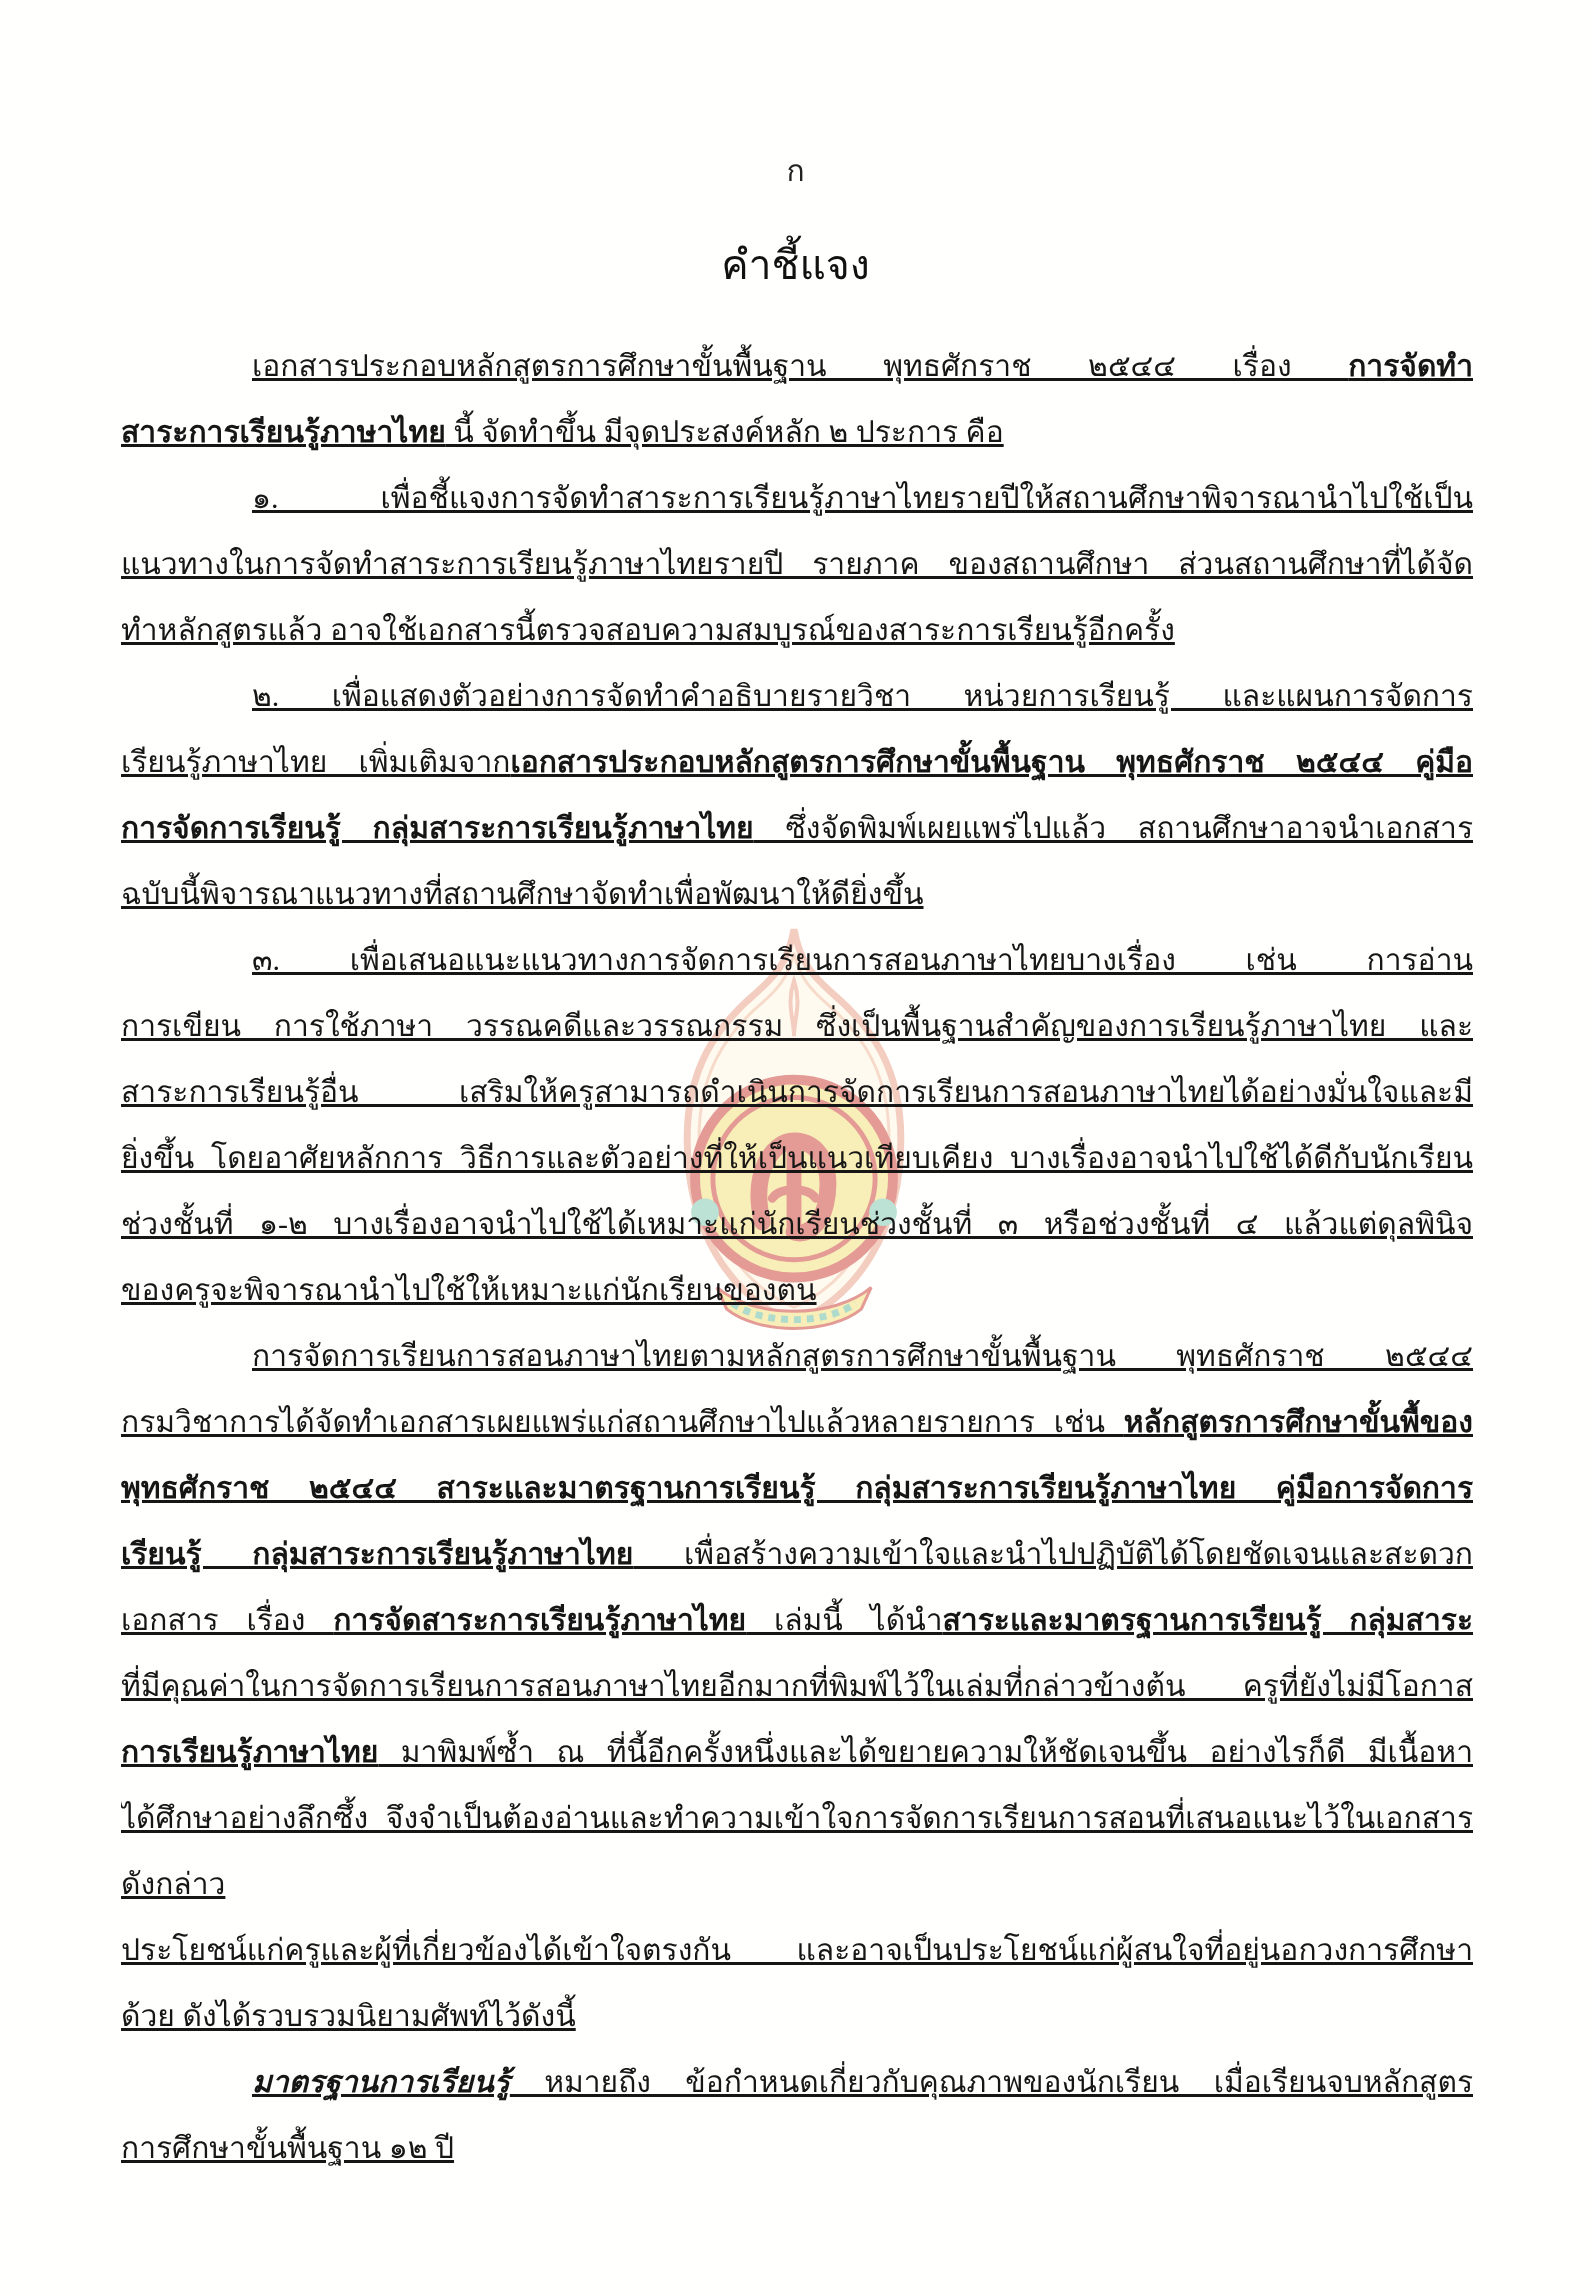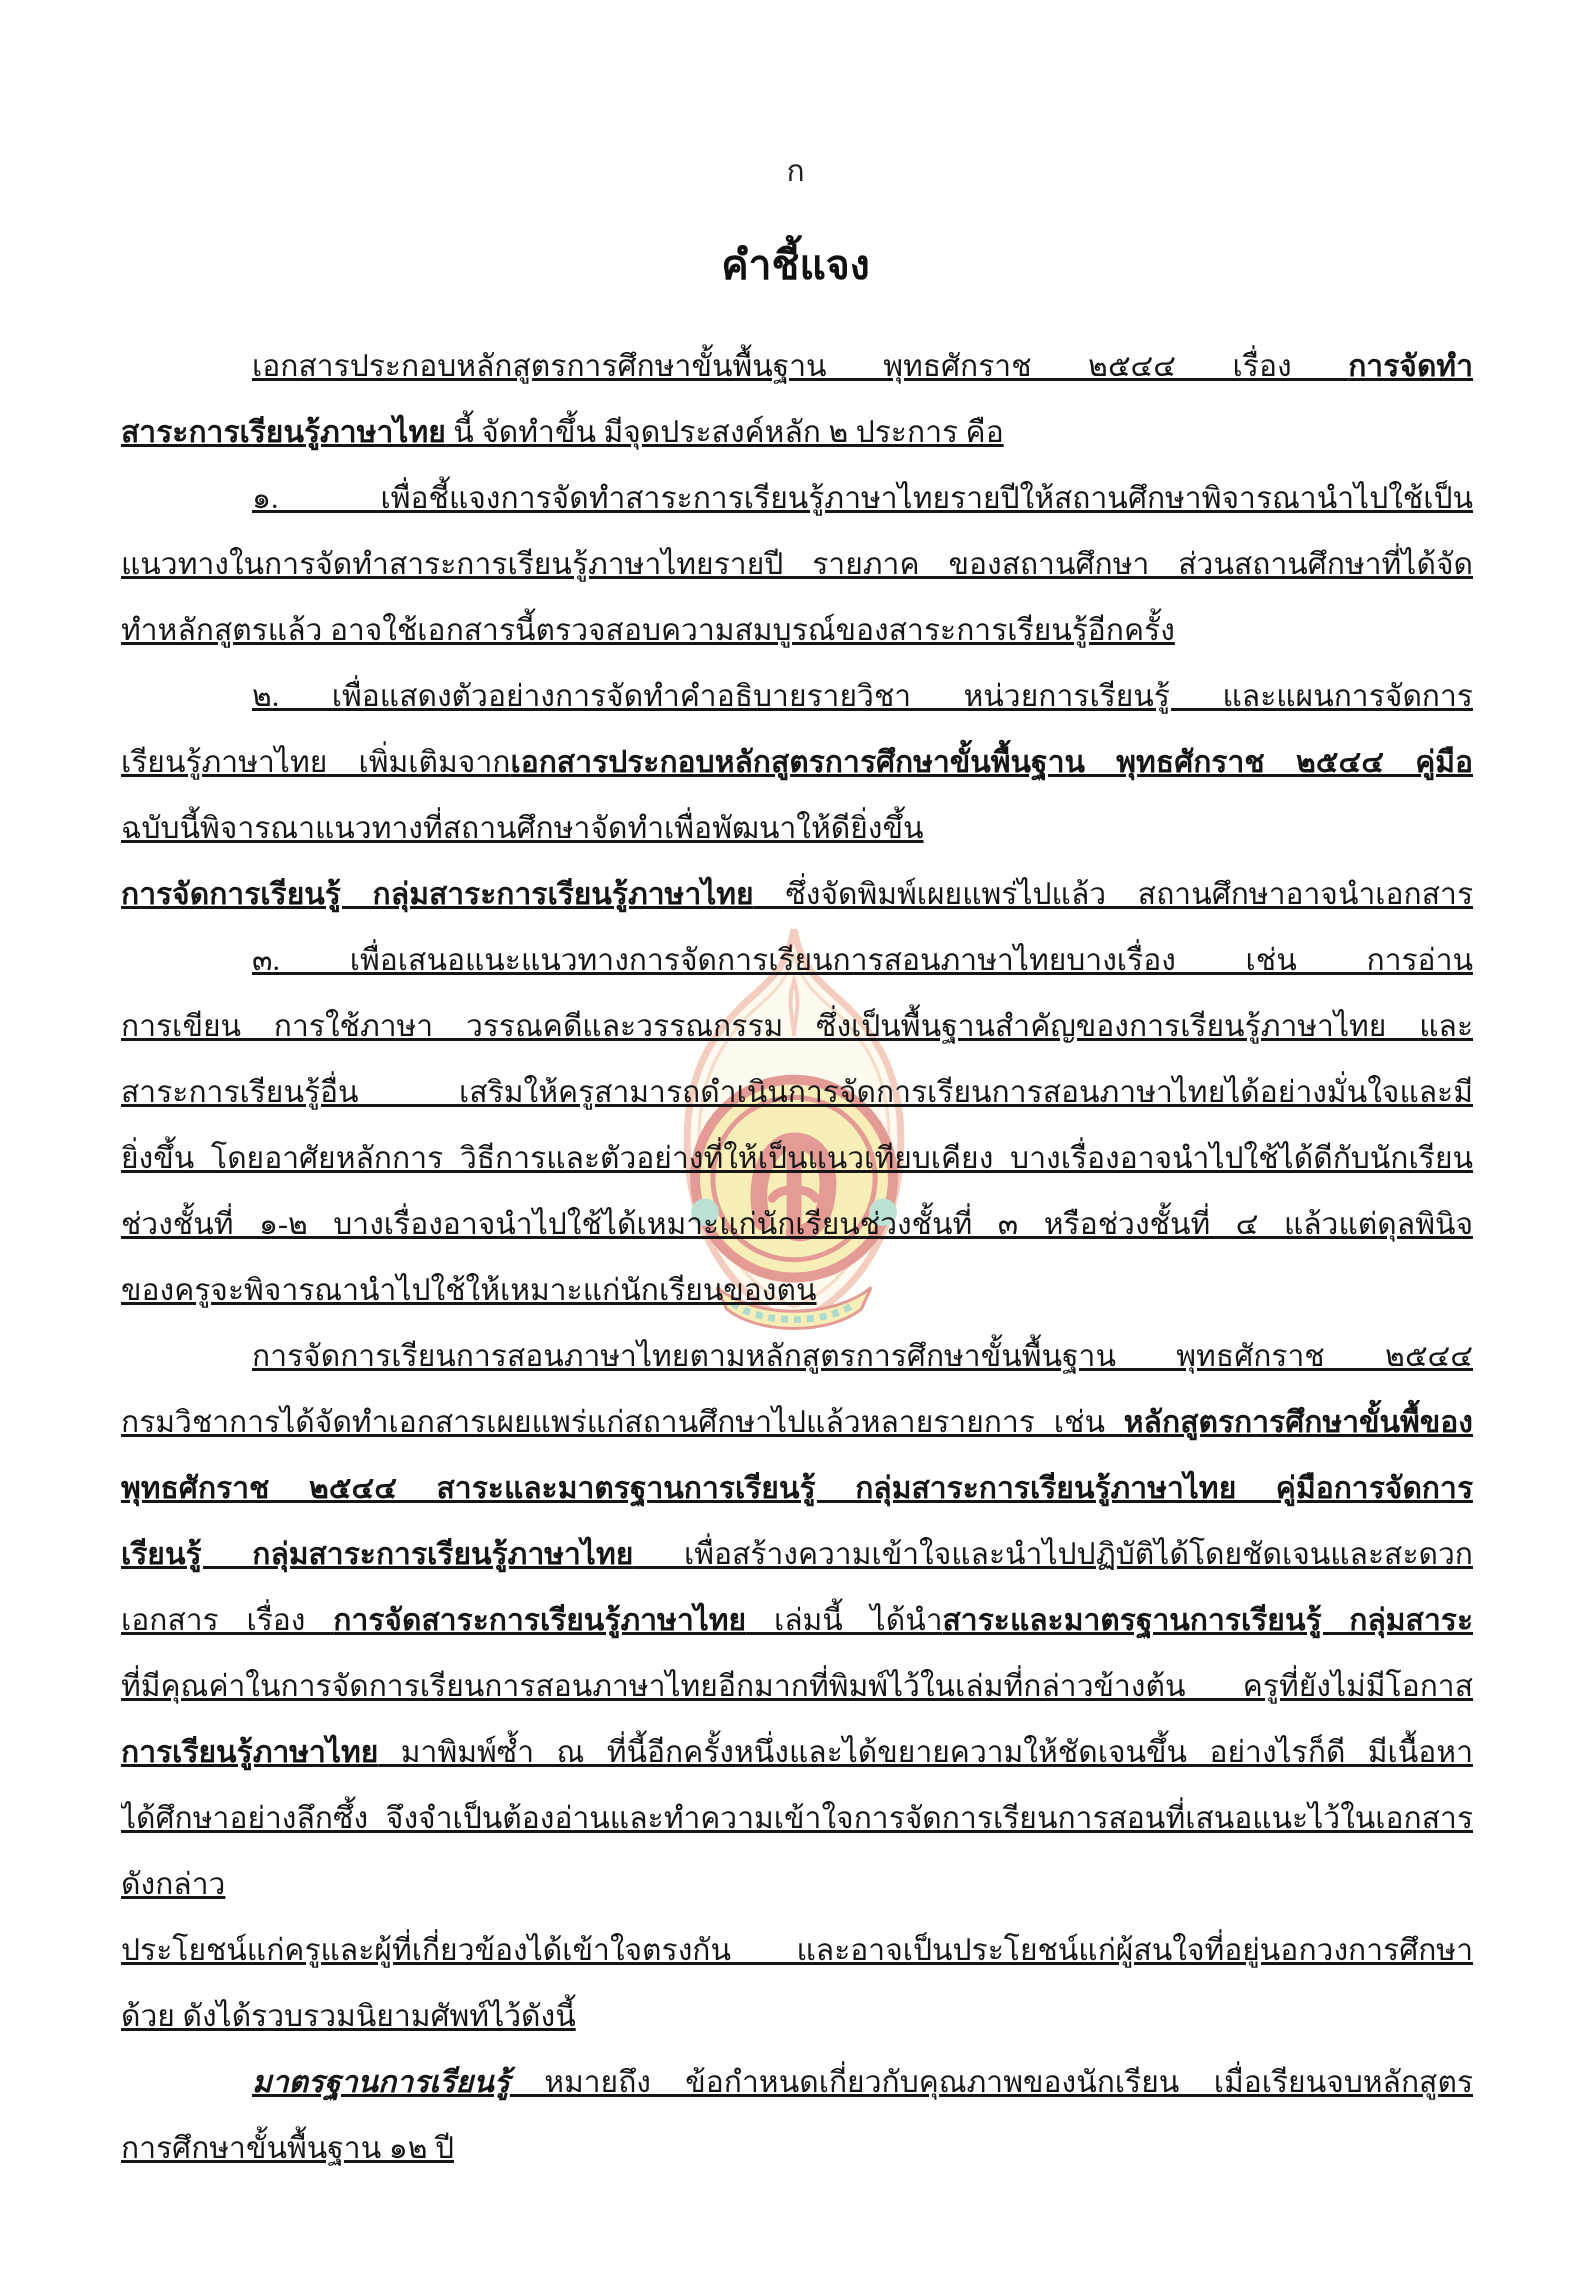--- a/index.html
+++ b/index.html
@@ -11,21 +11,21 @@
     overflow:hidden;
     font-family:"Liberation Serif","DejaVu Serif",serif;
     color:#161616;
   }
   .page-number {
     position:absolute; top:147px; left:0; width:1591px;
     text-align:center; font-size:30px; color:#222;
   }
   .title {
     position:absolute; top:232px; left:0; width:1591px; margin:0;
-    text-align:center; font-size:41px; font-weight:bold; color:#111;
+    text-align:center; font-size:41px; font-weight:normal; color:#111;
   }
   .body-text {
     position:absolute; left:121px; top:333px; width:1352px;
     z-index:2;
   }
   .line {
     height:66px; line-height:66px; font-size:30px;
     overflow:hidden;
     text-align:justify; text-align-last:justify;text-decoration:underline;
   }
@@ -85,22 +85,22 @@
   <h1 class="title">คำชี้แจง</h1>
 
   <div class="body-text" id="body-text">
       <div class="line indent"><span class="n">เอกสารประกอบหลักสูตรการศึกษาขั้นพื้นฐาน  พุทธศักราช ๒๕๔๔  เรื่อง </span><span class="b">การจัดทำ</span></div>
       <div class="line left"><span class="b">สาระการเรียนรู้ภาษาไทย</span><span class="n"> นี้ จัดทำขึ้น มีจุดประสงค์หลัก ๒ ประการ คือ</span></div>
       <div class="line indent"><span class="n">๑. เพื่อชี้แจงการจัดทำสาระการเรียนรู้ภาษาไทยรายปีให้สถานศึกษาพิจารณานำไปใช้เป็น</span></div>
       <div class="line"><span class="n">แนวทางในการจัดทำสาระการเรียนรู้ภาษาไทยรายปี รายภาค ของสถานศึกษา ส่วนสถานศึกษาที่ได้จัด</span></div>
       <div class="line left"><span class="n">ทำหลักสูตรแล้ว อาจใช้เอกสารนี้ตรวจสอบความสมบูรณ์ของสาระการเรียนรู้อีกครั้ง</span></div>
       <div class="line indent"><span class="n">๒. เพื่อแสดงตัวอย่างการจัดทำคำอธิบายรายวิชา หน่วยการเรียนรู้ และแผนการจัดการ</span></div>
       <div class="line"><span class="n">เรียนรู้ภาษาไทย เพิ่มเติมจาก</span><span class="b">เอกสารประกอบหลักสูตรการศึกษาขั้นพื้นฐาน พุทธศักราช ๒๕๔๔ คู่มือ</span></div>
+      <div class="line"><span class="b">การจัดการเรียนรู้ กลุ่มสาระการเรียนรู้ภาษาไทย</span><span class="n"> ซึ่งจัดพิมพ์เผยแพร่ไปแล้ว สถานศึกษาอาจนำเอกสาร</span></div>
       <div class="line left"><span class="n">ฉบับนี้พิจารณาแนวทางที่สถานศึกษาจัดทำเพื่อพัฒนาให้ดียิ่งขึ้น</span></div>
-      <div class="line"><span class="b">การจัดการเรียนรู้ กลุ่มสาระการเรียนรู้ภาษาไทย</span><span class="n"> ซึ่งจัดพิมพ์เผยแพร่ไปแล้ว สถานศึกษาอาจนำเอกสาร</span></div>
       <div class="line indent"><span class="n">๓. เพื่อเสนอแนะแนวทางการจัดการเรียนการสอนภาษาไทยบางเรื่อง เช่น การอ่าน</span></div>
       <div class="line"><span class="n">การเขียน การใช้ภาษา วรรณคดีและวรรณกรรม ซึ่งเป็นพื้นฐานสำคัญของการเรียนรู้ภาษาไทย และ</span></div>
       <div class="line"><span class="n">สาระการเรียนรู้อื่น เสริมให้ครูสามารถดำเนินการจัดการเรียนการสอนภาษาไทยได้อย่างมั่นใจและมีประสิทธิภาพ</span></div>
       <div class="line"><span class="n">ยิ่งขึ้น โดยอาศัยหลักการ วิธีการและตัวอย่างที่ให้เป็นแนวเทียบเคียง บางเรื่องอาจนำไปใช้ได้ดีกับนักเรียน</span></div>
       <div class="line"><span class="n">ช่วงชั้นที่ ๑-๒ บางเรื่องอาจนำไปใช้ได้เหมาะแก่นักเรียนช่วงชั้นที่ ๓ หรือช่วงชั้นที่ ๔ แล้วแต่ดุลพินิจ</span></div>
       <div class="line left"><span class="n">ของครูจะพิจารณานำไปใช้ให้เหมาะแก่นักเรียนของตน</span></div>
       <div class="line indent"><span class="n">การจัดการเรียนการสอนภาษาไทยตามหลักสูตรการศึกษาขั้นพื้นฐาน พุทธศักราช ๒๕๔๔</span></div>
       <div class="line"><span class="n">กรมวิชาการได้จัดทำเอกสารเผยแพร่แก่สถานศึกษาไปแล้วหลายรายการ เช่น </span><span class="b">หลักสูตรการศึกษาขั้นพื้ของคร</span></div>
       <div class="line"><span class="b">พุทธศักราช ๒๕๔๔ สาระและมาตรฐานการเรียนรู้ กลุ่มสาระการเรียนรู้ภาษาไทย คู่มือการจัดการ</span></div>
       <div class="line"><span class="b">เรียนรู้ กลุ่มสาระการเรียนรู้ภาษาไทย</span><span class="n"> เพื่อสร้างความเข้าใจและนำไปปฏิบัติได้โดยชัดเจนและสะดวก</span></div>

